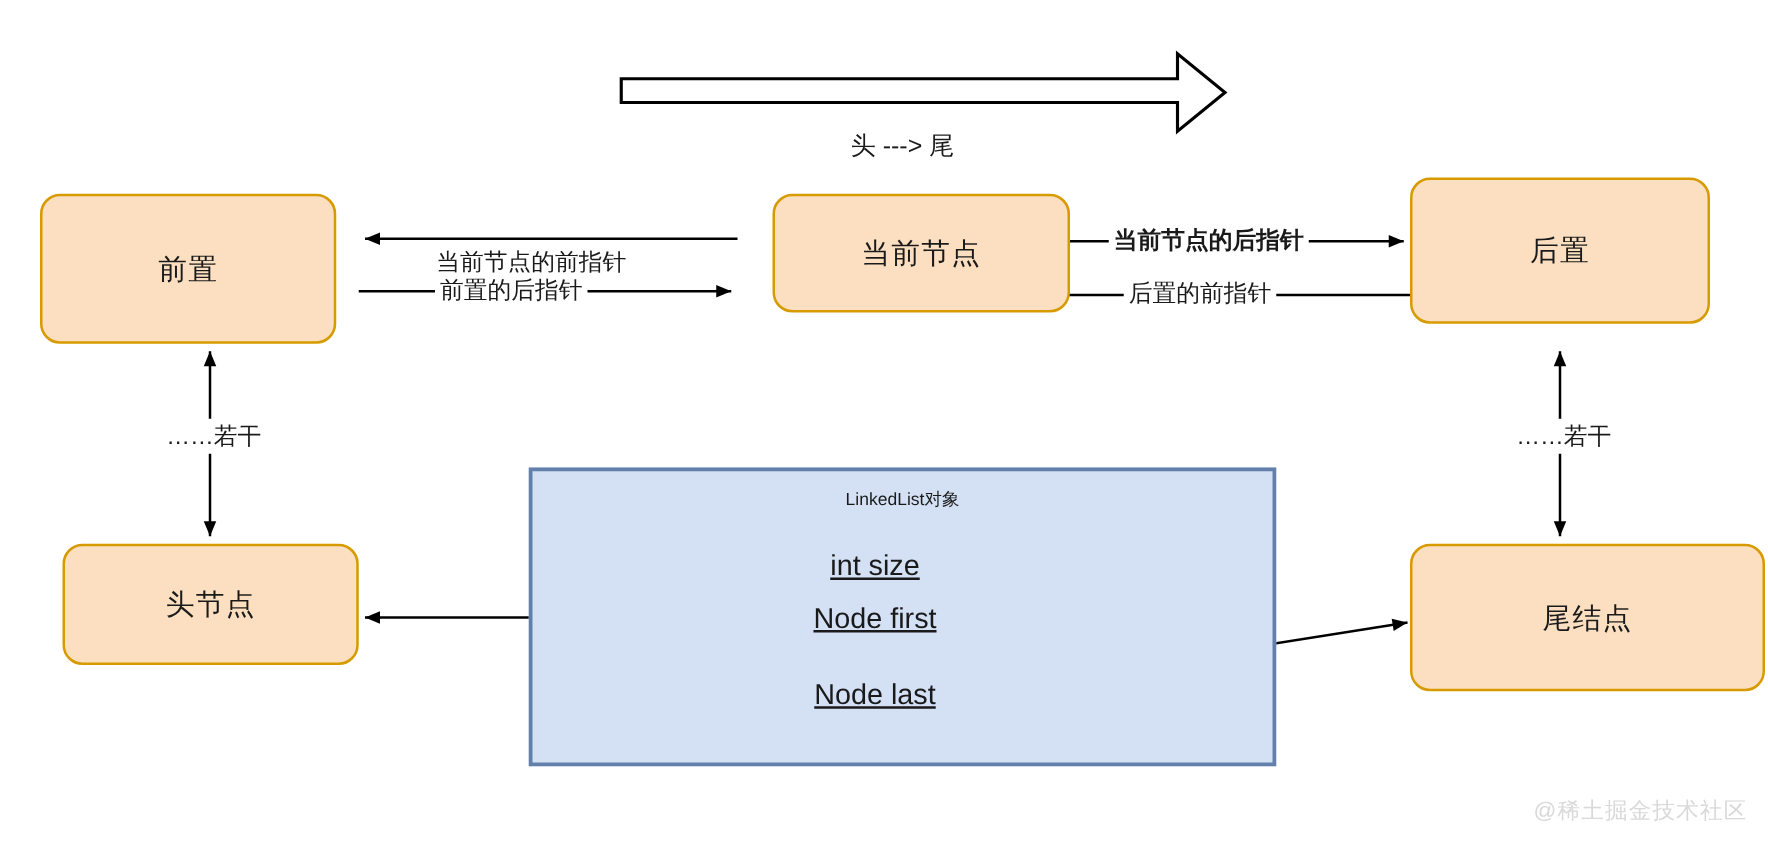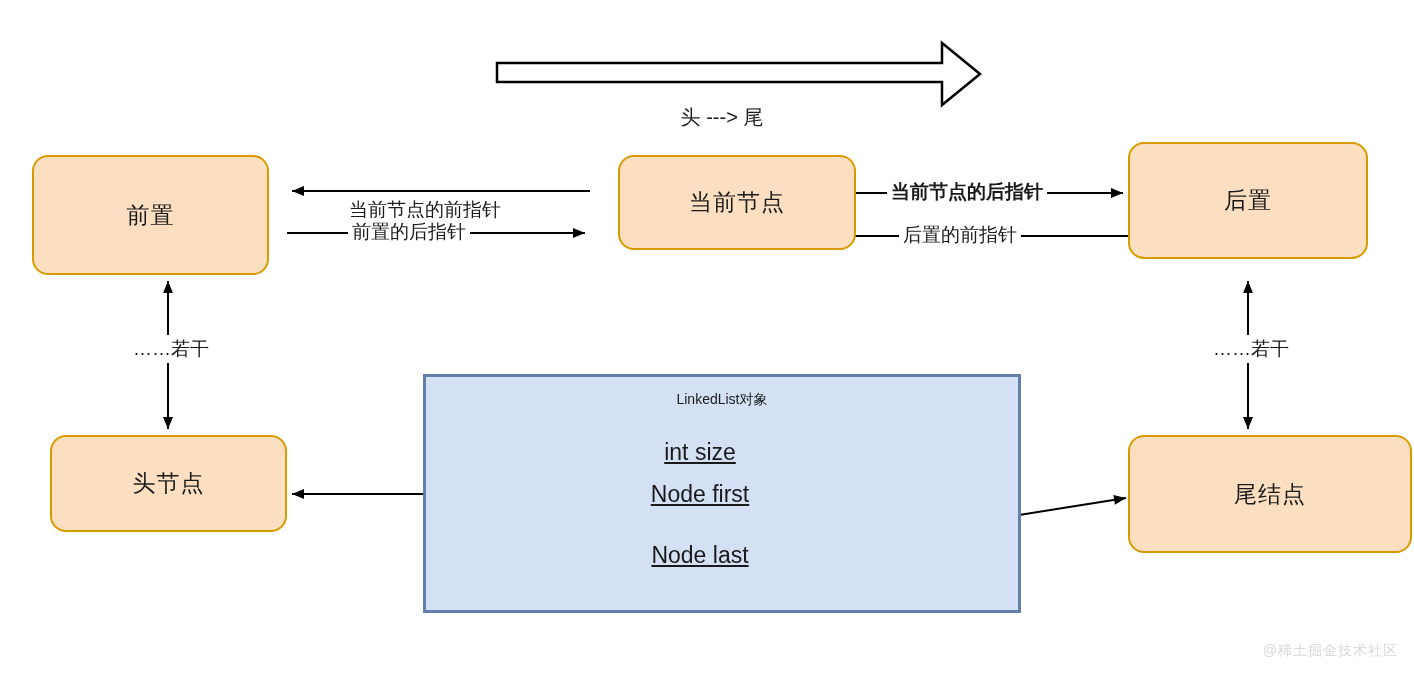--- a/index.html
+++ b/index.html
@@ -87,21 +87,21 @@
     text-decoration: underline;
   }
   .field-size  { top: 62px; }
   .field-first { top: 104px; }
   .field-last  { top: 165px; }
 
   .watermark {
     position: absolute;
     right: 16px;
     bottom: 14px;
-    font-size: 14px;
+    font-size: 18px;
     color: var(--watermark);
     letter-spacing: 1px;
   }
 </style>
 </head>
 <body>
 
 <div class="canvas">
 
   <svg class="wires">

